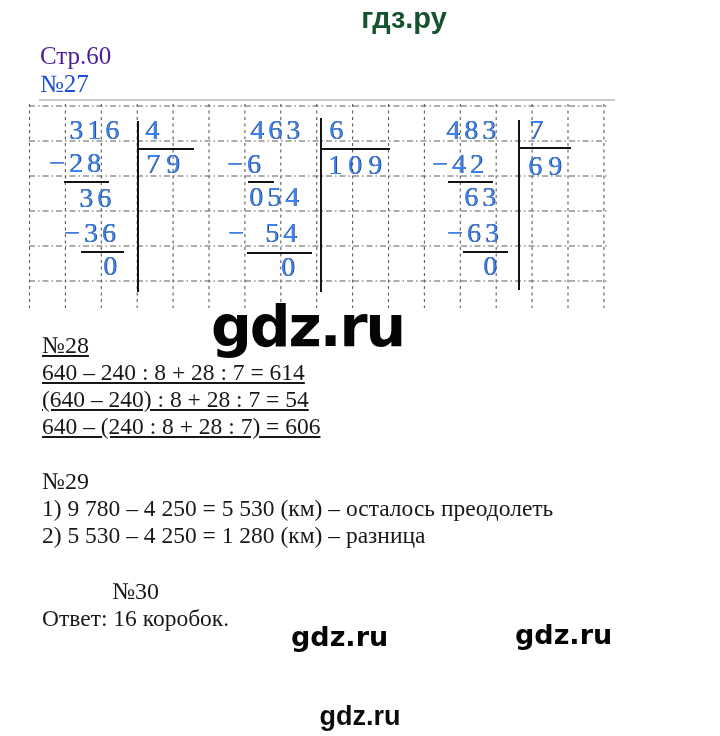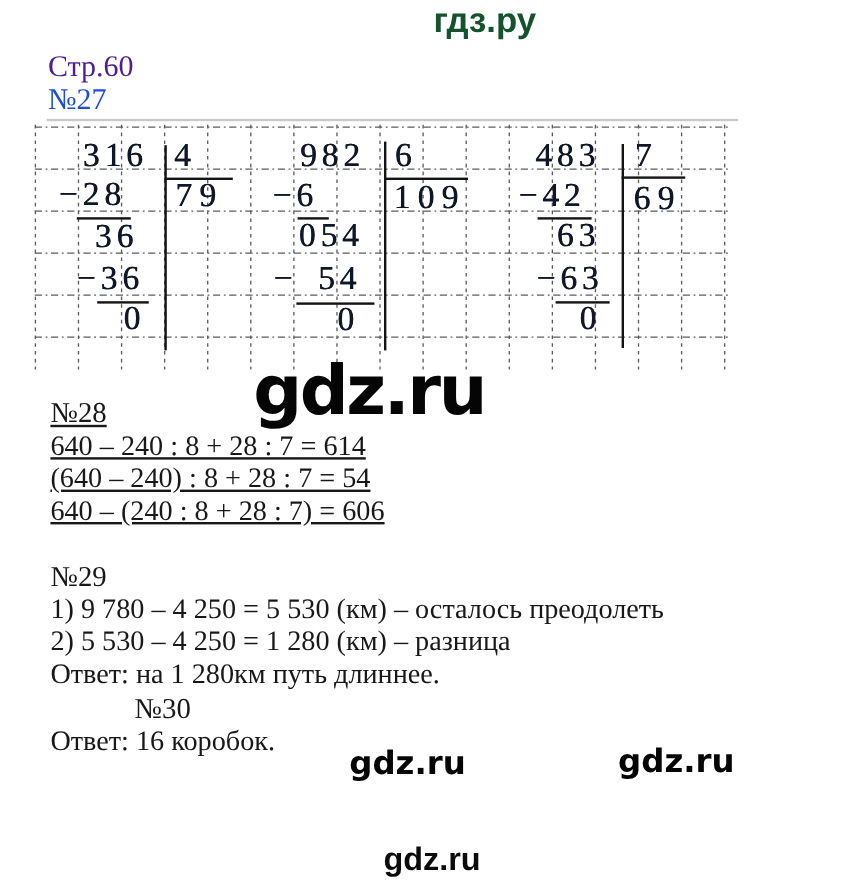--- a/index.html
+++ b/index.html
@@ -6,21 +6,21 @@
   .sheet{position:relative;width:720px;height:736px;background:#fff;overflow:hidden;
          font-family:"Liberation Serif",serif;color:#161616;}
   .hdr{position:absolute;top:2px;left:0;width:720px;text-align:center;
        font-family:"Liberation Sans",sans-serif;font-weight:700;font-size:29px;color:#14532d;padding-left:44px;}
   .ftr{position:absolute;top:701px;left:0;width:720px;text-align:center;
        font-family:"Liberation Sans",sans-serif;font-weight:700;font-size:27px;color:#0b0b0b;}
   .pagetitle{position:absolute;left:40px;top:42px;font-size:25px;font-weight:400;color:#4c1d95;}
   .t27label{position:absolute;left:40px;top:70px;font-size:25px;color:#1d4ed8;}
   .rule{position:absolute;left:39px;top:99px;width:576px;height:2px;background:#c9c9c9;}
   .gridsvg{position:absolute;left:0;top:0;}
-  .num{position:absolute;font-size:28px;line-height:28px;letter-spacing:4px;color:#0f172a;
+  .num{position:absolute;font-size:28px;line-height:28px;letter-spacing:4px;color:#3b82f6;
        white-space:nowrap;text-shadow:0.4px 0 0 #121212;}
   .ls6{letter-spacing:6px;}
   .vbar{position:absolute;width:2px;background:#141414;}
   .hbar{position:absolute;height:2px;background:#141414;}
   .tblock{position:absolute;left:42px;font-size:23.5px;line-height:27px;white-space:nowrap;color:#181818;}
   .tblock .tlabel{font-size:24px;}
   .wm{position:absolute;font-family:"DejaVu Sans","Liberation Sans",sans-serif;font-weight:700;color:#050505;white-space:nowrap;}
   .wm-big{left:211px;top:293px;font-size:57px;letter-spacing:-2px;}
   .wm-s1{left:291px;top:621px;font-size:27px;letter-spacing:0px;}
   .wm-s2{left:515px;top:619px;font-size:27px;letter-spacing:0px;}
@@ -73,21 +73,21 @@
     <span class="num ls6" style="left:146px;top:150px;">79</span>
     <span class="num" style="left:49px;top:149px;">−28</span>
     <div class="hbar" style="left:64px;top:181px;width:45px;"></div>
     <span class="num" style="left:79px;top:184px;">36</span>
     <span class="num" style="left:64px;top:219px;">−36</span>
     <div class="hbar" style="left:81px;top:251px;width:43px;"></div>
     <span class="num" style="left:103px;top:252px;">0</span>
   </div>
 
   <div>
-    <span class="num" style="left:250px;top:116px;">982</span>
+    <span class="num" style="left:250px;top:116px;">463</span>
     <div class="vbar" style="left:320px;top:118px;height:174px;"></div>
     <span class="num" style="left:329px;top:116px;">6</span>
     <div class="hbar" style="left:320px;top:148px;width:70px;"></div>
     <span class="num ls6" style="left:328px;top:151px;">109</span>
     <span class="num" style="left:227px;top:150px;">−6</span>
     <div class="hbar" style="left:248px;top:181px;width:26px;"></div>
     <span class="num" style="left:249px;top:183px;">054</span>
     <span class="num" style="left:228px;top:219px;">−</span>
     <span class="num" style="left:265px;top:219px;">54</span>
     <div class="hbar" style="left:247px;top:252px;width:65px;"></div>
@@ -114,21 +114,20 @@
     <div class="tlabel">№28</div>
     <div>640 – 240 : 8 + 28 : 7 = 614</div>
     <div>(640 – 240) : 8 + 28 : 7 = 54</div>
     <div>640 – (240 : 8 + 28 : 7) = 606</div>
   </div>
 
   <div class="tblock" style="top:468px;">
     <div class="tlabel">№29</div>
     <div>1) 9 780 – 4 250 = 5 530 (км) – осталось преодолеть</div>
     <div>2) 5 530 – 4 250 = 1 280 (км) – разница</div>
-    <div>Ответ: на 1 280км путь длиннее.</div>
   </div>
 
   <div class="tblock" style="top:578px;text-align:center;">
     <div class="tlabel">№30</div>
     <div>Ответ: 16 коробок.</div>
   </div>
 
   <div class="wm wm-s1">gdz.ru</div>
   <div class="wm wm-s2">gdz.ru</div>
 

